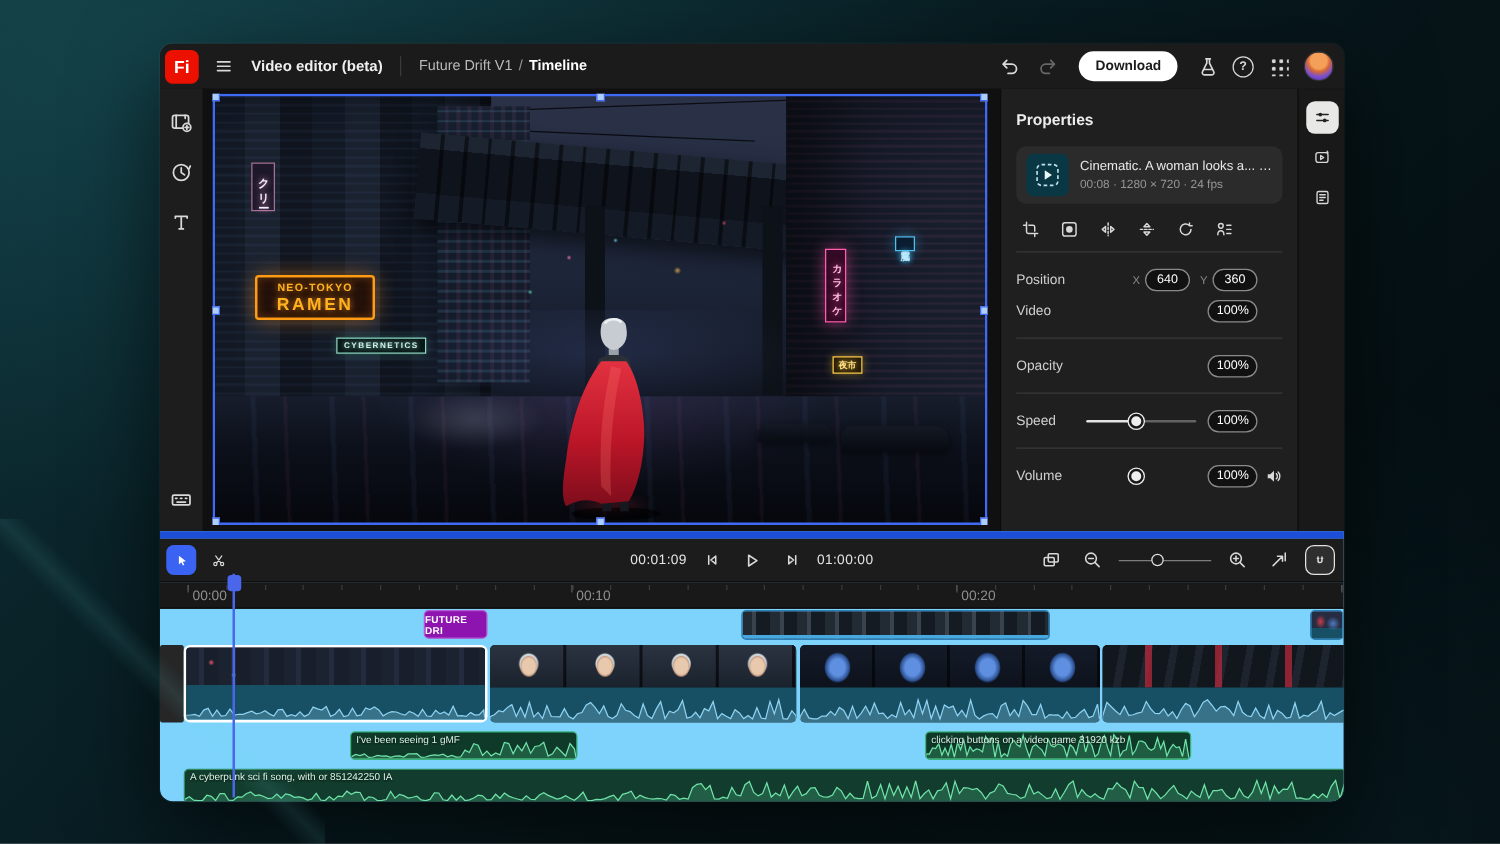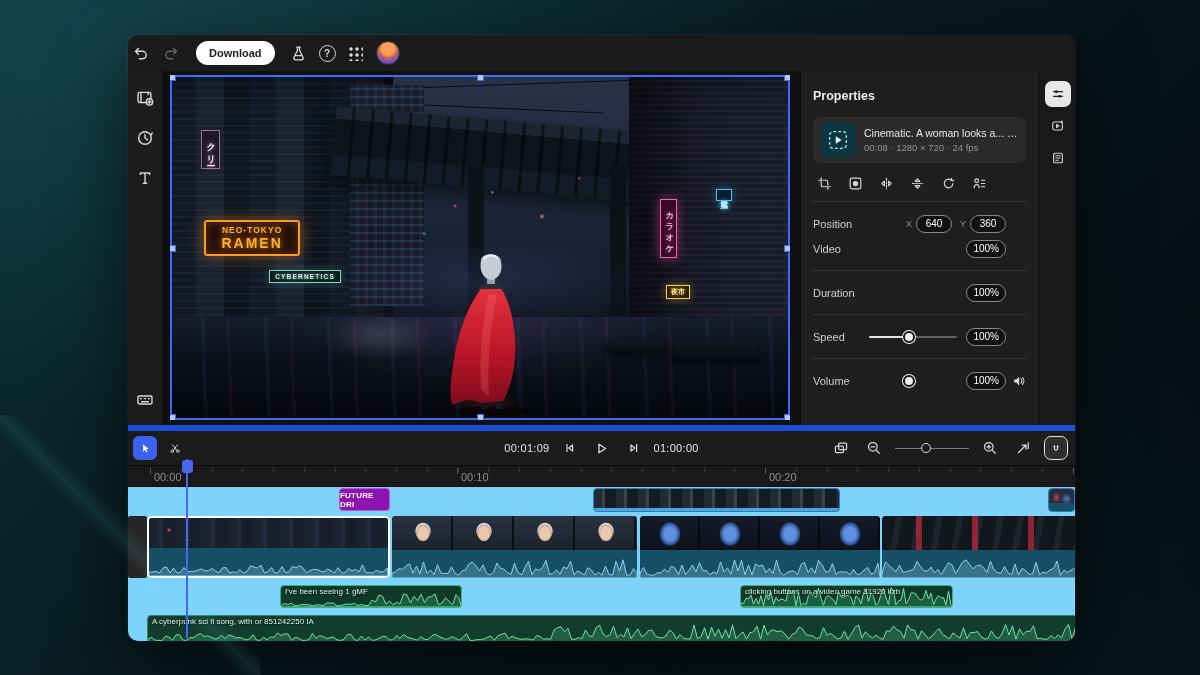--- a/index.html
+++ b/index.html
@@ -229,20 +229,35 @@
   .playhead{position:absolute;left:58px;top:424px;width:2px;height:179px;background:#4a66ea;z-index:6;pointer-events:none;}
   .playhead-handle{position:absolute;top:1px;left:-4.5px;width:11px;height:13px;background:#4a66ea;border-radius:3px;cursor:grab;pointer-events:auto;}
 </style>
 </head>
 <body>
 
 <div class="stage">
 <div class="app-window">
 
   <header class="topbar">
+    <div class="tb-left">
+      <div class="logo">Fi</div>
+      <button class="icon-btn">
+        <svg class="ic" width="16" height="16" viewBox="0 0 16 16">
+              <path d="M3 4.5h10M3 8h10M3 11.5h10"></path>
+            </svg>
+      </button>
+      <div class="app-title">Video editor (beta)</div>
+      <div class="tb-divider"></div>
+      <div class="breadcrumb">
+        <span class="bc-project">Future Drift V1</span>
+        <span class="bc-sep">/</span>
+        <span class="bc-view">Timeline</span>
+      </div>
+    </div>
     <div class="tb-right">
       <button class="icon-btn">
         <svg class="ic" width="18" height="18" viewBox="0 0 16 16">
               <path d="M4 6.5h6.2a3.3 3.3 0 0 1 0 6.6H7.5M6.6 3.9L4 6.5l2.6 2.6"></path>
             </svg>
       </button>
       <button class="icon-btn dim">
         <svg class="ic" width="18" height="18" viewBox="0 0 16 16">
               <path d="M12 6.5H5.8a3.3 3.3 0 0 0 0 6.6H8.5M9.4 3.9L12 6.5 9.4 9.1"></path>
             </svg>
@@ -413,21 +428,21 @@
         <span class="trail"></span>
       </div>
       <div class="prow">
         <span class="plabel">Video</span>
         <span class="pspace"></span>
         <div class="pbox">100%</div>
         <span class="trail"></span>
       </div>
       <hr>
       <div class="prow">
-        <span class="plabel">Duration</span>
+        <span class="plabel">Opacity</span>
         <span class="pspace"></span>
         <div class="pbox">100%</div>
         <span class="trail"></span>
       </div>
       <hr>
       <div class="prow">
         <span class="plabel">Speed</span>
         <span class="pspace"></span>
         <div class="pslider">
               <div class="track"></div>

